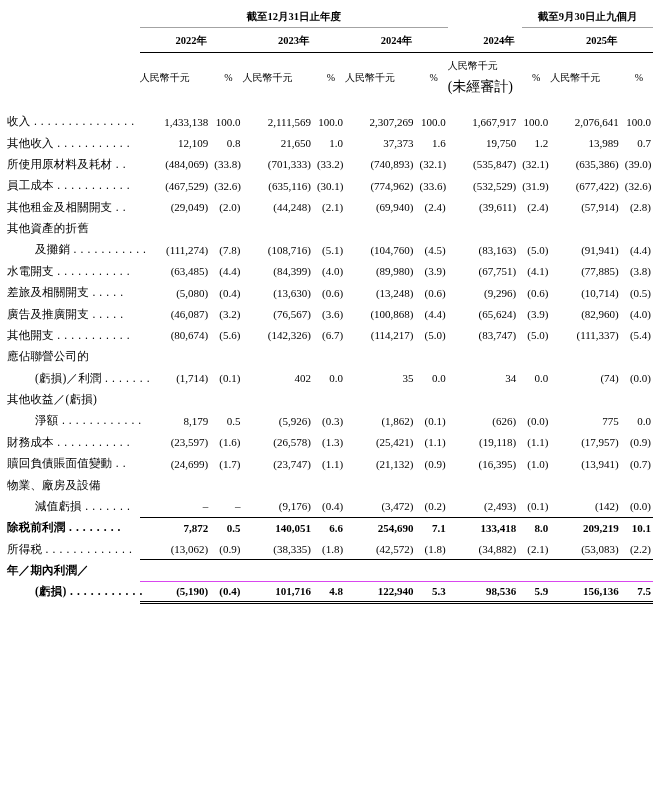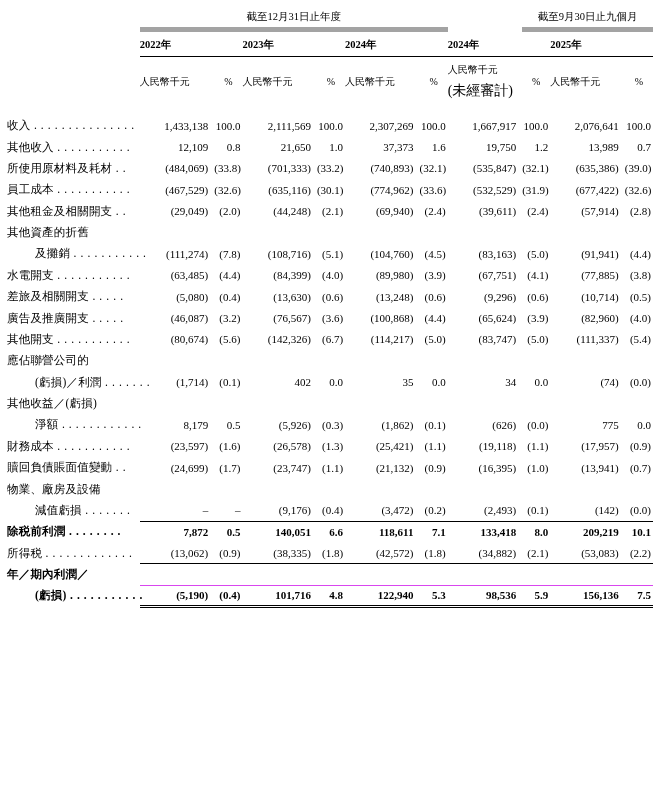--- a/index.html
+++ b/index.html
@@ -26,28 +26,29 @@
     margin: 8px 7px 0 7px;
     border-collapse: collapse;
     table-layout: fixed;
   }
   table.fin col.lbl { width: 132px; }
   table.fin col.num { width: 74px; }
   table.fin col.pct { width: 28px; }
 
   .hdr-group {
     text-align: center;
-    font-weight: normal;
+    font-weight: bold;
     font-size: 10.5px;
     padding: 2px 0 3px 0;
-    border-bottom: 5px solid #a3a3a3;
+    border-bottom: 1px solid #a3a3a3;
     letter-spacing: 0px;
   }
   .hdr-spacer { border: none; }
   .hdr-year {
+    text-align: center;
     font-weight: bold;
     font-size: 10.5px;
     padding: 6px 0 4px 0;
     border-bottom: 1px solid #000;
   }
   .hdr-unit {
     text-align: left;
     font-size: 10px;
     padding: 6px 0 1px 0;
     white-space: nowrap;
@@ -391,21 +392,21 @@
           <td class="pctv">(0.1)</td>
           <td class="num">(142)</td>
           <td class="pctv">(0.0)</td>
         </tr>
         <tr class="bold">
           <td class="label"><span>除税前利潤</span><span class="dots"> . . . . . . . .</span></td>
           <td class="num">7,872</td>
           <td class="pctv">0.5</td>
           <td class="num">140,051</td>
           <td class="pctv">6.6</td>
-          <td class="num">118,611</td>
+          <td class="num">254,690</td>
           <td class="pctv">7.1</td>
           <td class="num">133,418</td>
           <td class="pctv">8.0</td>
           <td class="num">209,219</td>
           <td class="pctv">10.1</td>
         </tr>
         <tr class="ruled-bottom">
           <td class="label"><span>所得税</span><span class="dots"> . . . . . . . . . . . . .</span></td>
           <td class="num">(13,062)</td>
           <td class="pctv">(0.9)</td>

